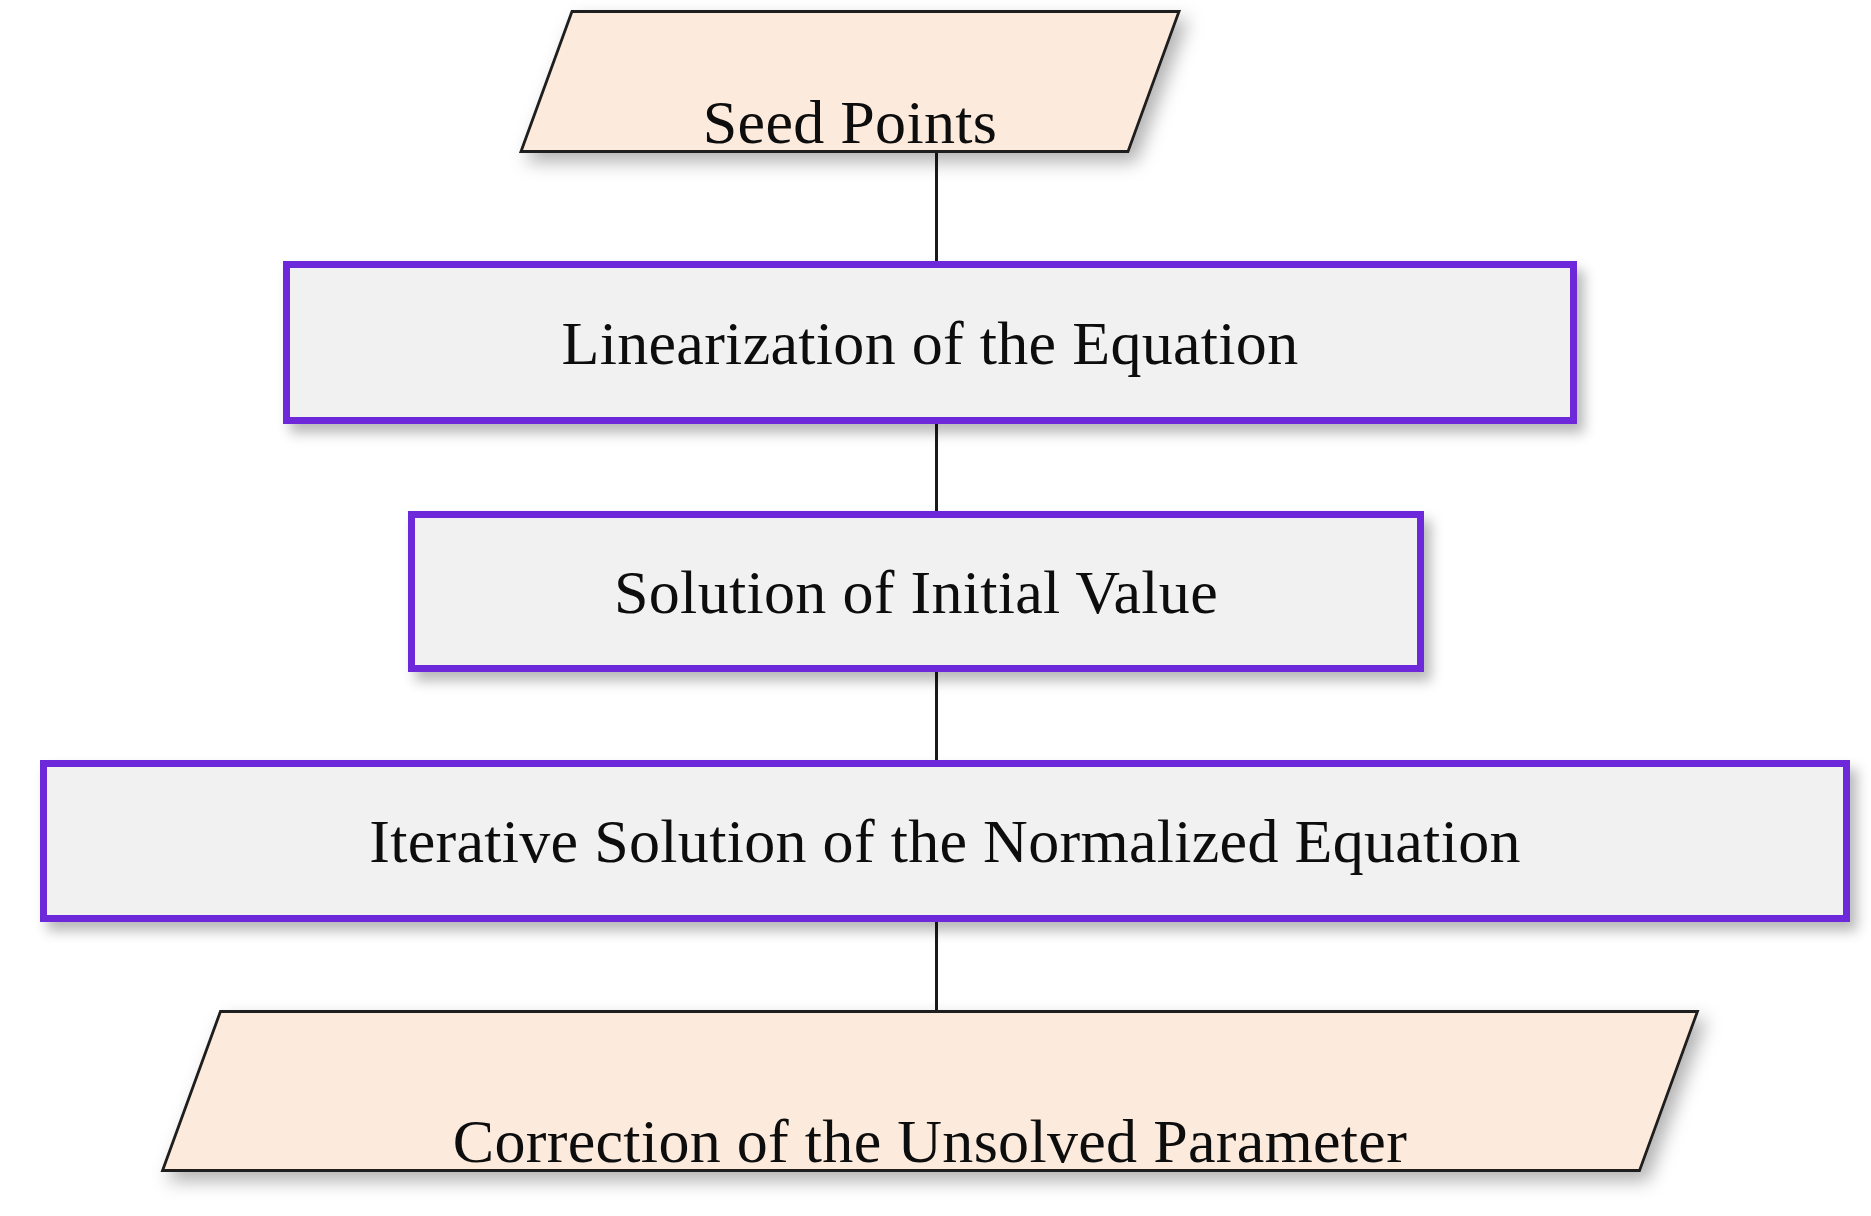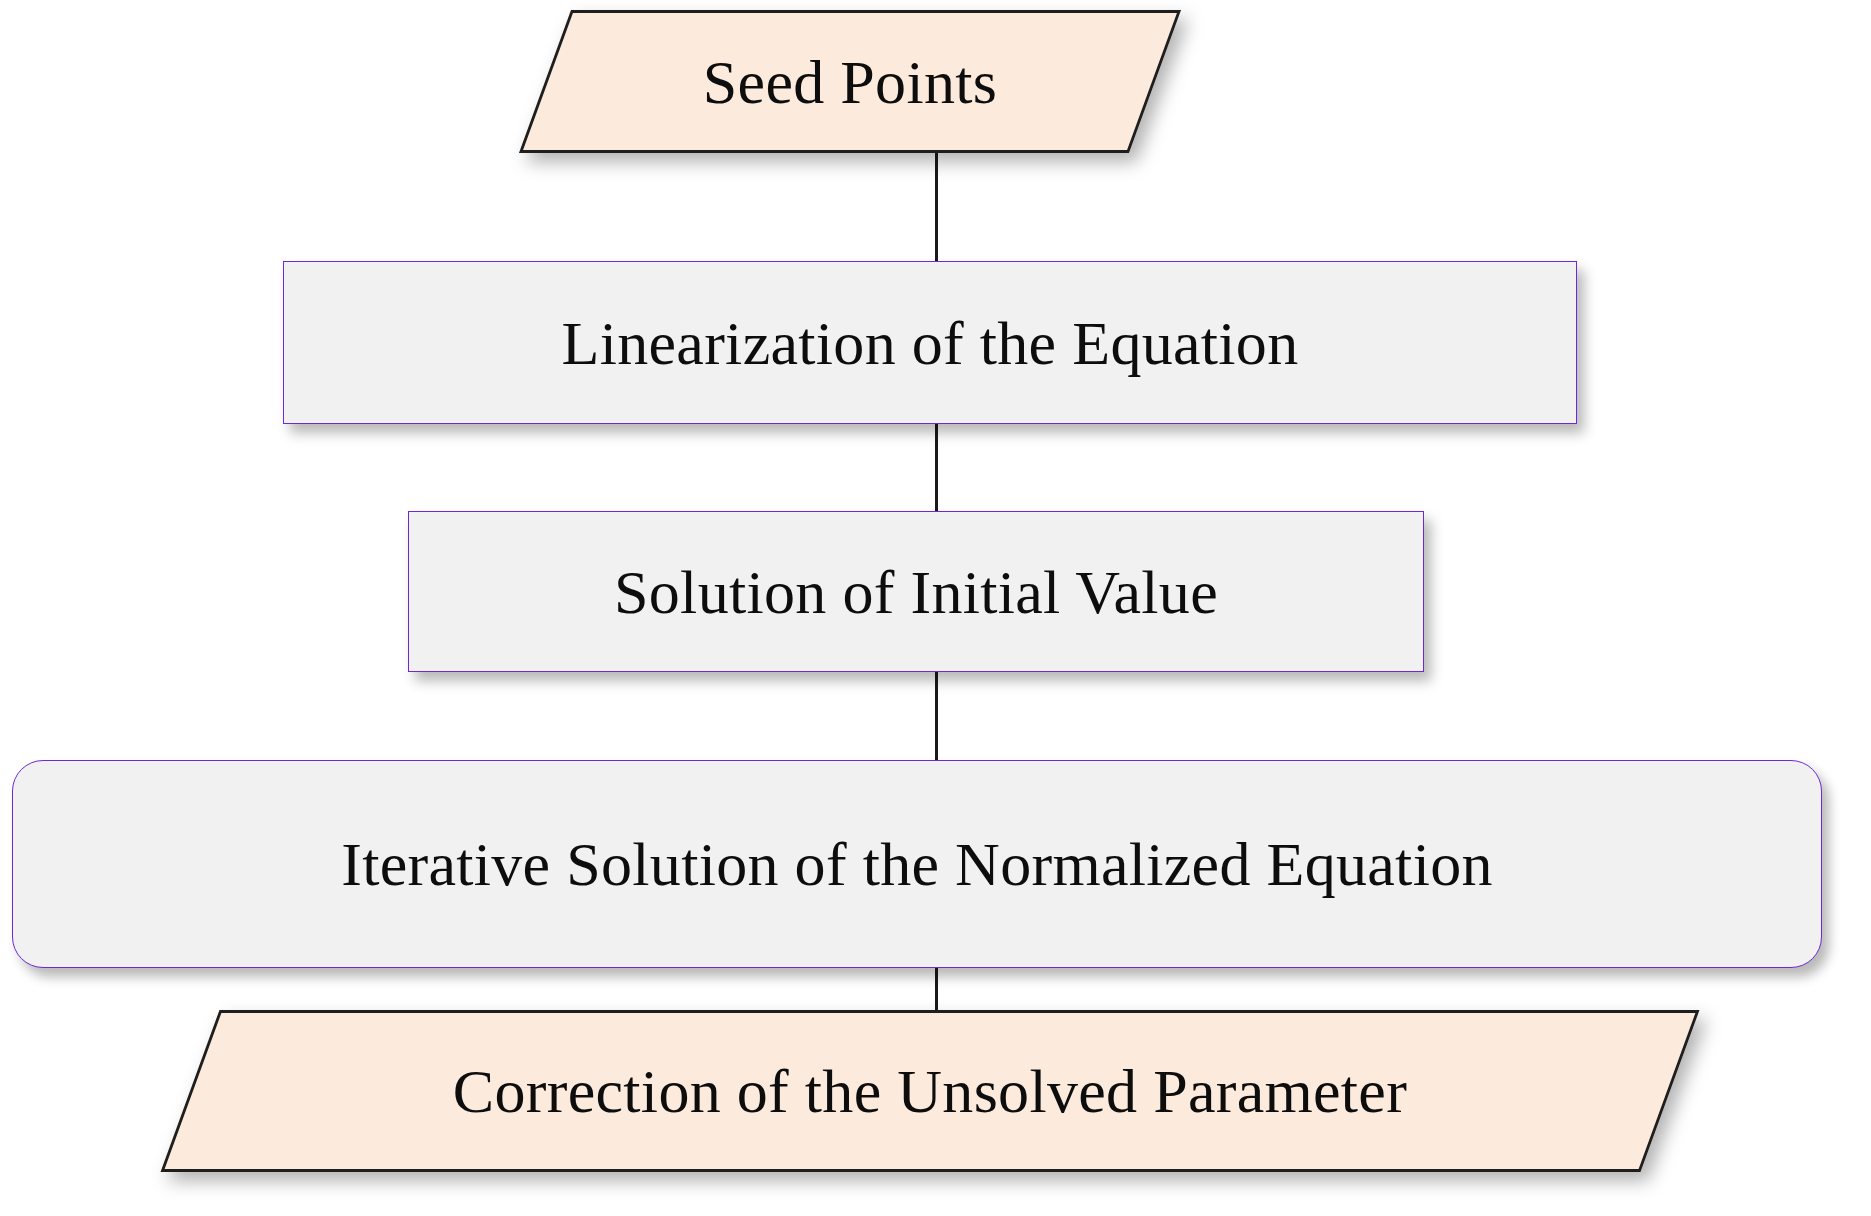--- a/index.html
+++ b/index.html
@@ -36,28 +36,29 @@
     position: relative;
     z-index: 3;
     color: #0d0d0d;
     white-space: nowrap;
     line-height: 1;
     letter-spacing: 0.3px;
   }
   
   .proc {
     background: #f1f1f1;
-    border: 1px solid #6d28d9;
+    border: 7px solid #6d28d9;
     box-shadow: 7px 9px 12px rgba(0,0,0,0.28);
   }
   
   .io {
     background: transparent;
     border: none;
     filter: drop-shadow(7px 9px 9px rgba(0,0,0,0.30));
+    align-items: flex-end;
   }
   .io .skin {
     position: absolute;
     left: 0; top: 0; right: 0; bottom: 0;
     background: #fcebdd;
     border: 3px solid #1e1e1e;
     transform: skewX(-20deg);
     box-sizing: border-box;
     z-index: 1;
   }
@@ -81,21 +82,21 @@
   </div>
 
   <div class="node proc" style="left:283px; top:261px; width:1294px; height:163px;">
     <span class="label" style="font-size:62px;">Linearization of the Equation</span>
   </div>
 
   <div class="node proc" style="left:408px; top:511px; width:1016px; height:161px;">
     <span class="label" style="font-size:62px;">Solution of Initial Value</span>
   </div>
 
-  <div class="node proc" style="left:12px; top:760px; width:1810px; height:208px;border-radius:31px;">
+  <div class="node proc" style="left:40px; top:760px; width:1810px; height:162px;">
     <span class="label" style="font-size:62px;">Iterative Solution of the Normalized Equation</span>
   </div>
 
   <div class="node io" style="left:190px; top:1010px; width:1480px; height:162px;">
     <span class="skin"></span>
     <span class="label" style="font-size:62px;font-family:Liberation Serif, serif;">Correction of the Unsolved Parameter</span>
   </div>
 
 </div>
 

